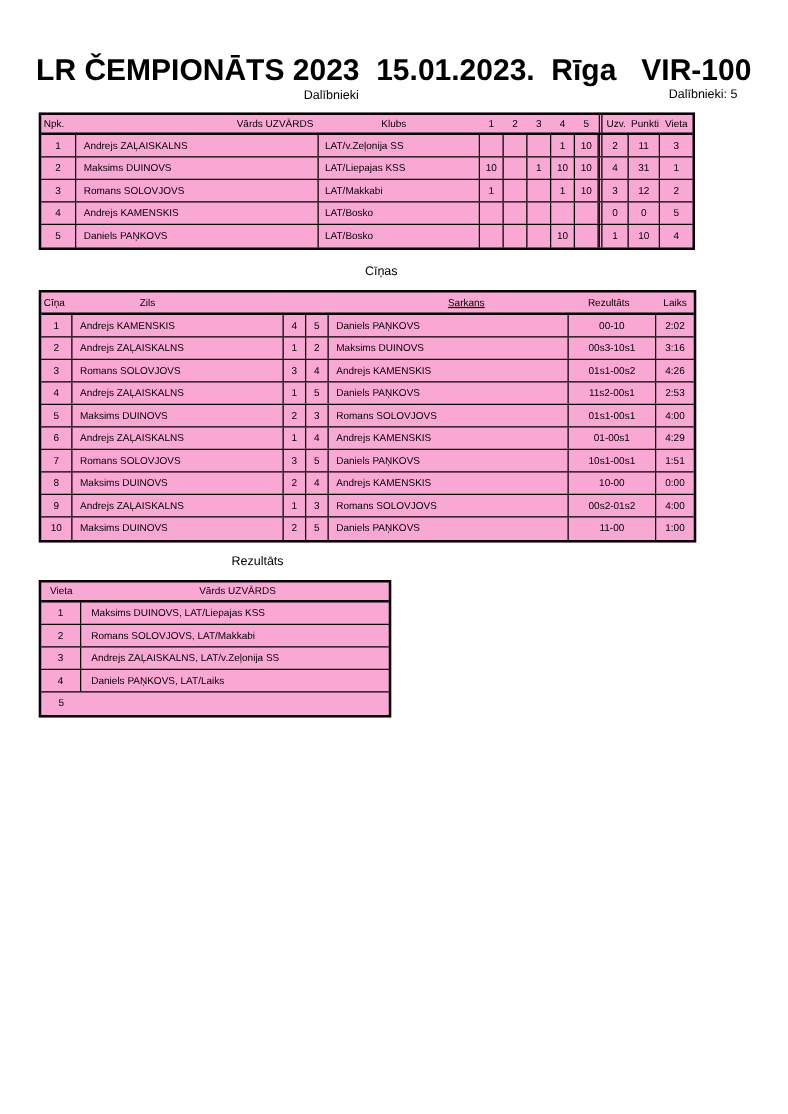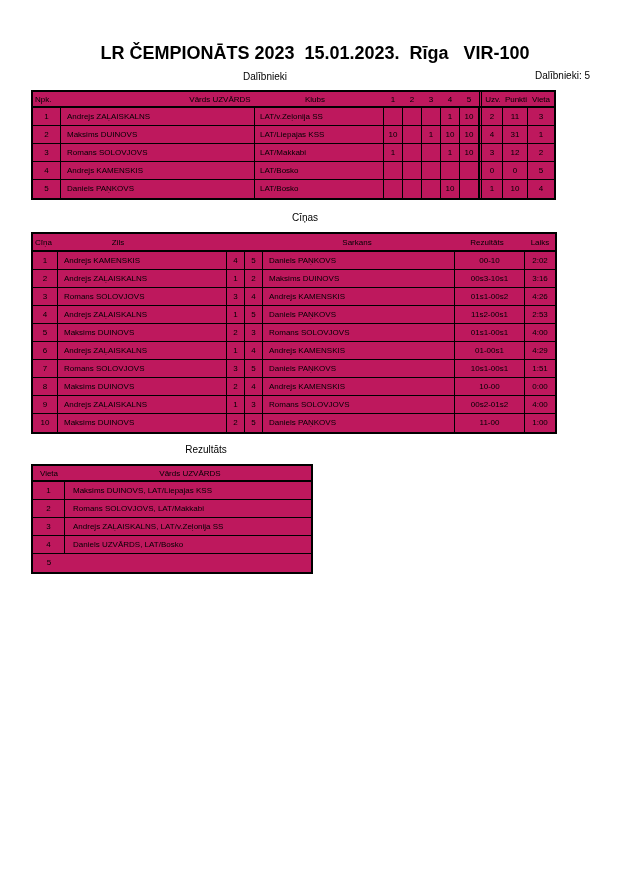--- a/index.html
+++ b/index.html
@@ -2,29 +2,29 @@
 <html><head>
 <meta charset="utf-8">
 <style>
   html,body{margin:0;padding:0;background:#fff;}
   .page{
     position:relative;width:630px;height:891px;background:#ffffff;
     font-family:"Liberation Sans", sans-serif;color:#000;overflow:hidden;
   }
   .title{
     position:absolute;top:43px;left:0;width:630px;text-align:center;
-    font-size:18px;font-weight:bold;white-space:pre;letter-spacing:0px;
+    font-size:24px;font-weight:bold;white-space:pre;letter-spacing:0px;
   }
   .seclabel{position:absolute;font-size:10px;transform:translateX(-50%);white-space:nowrap;padding-left:20px;}
   .lbl-dal{left:255px;top:71px;}
   .lbl-cin{left:295px;top:212px;text-align:center;}
   .lbl-rez{left:196px;top:444px;}
   .count{position:absolute;top:70px;right:40px;font-size:10px;}
 
-  .tbl{position:absolute;border:2px solid #000;background:#be185d;box-sizing:border-box;}
+  .tbl{position:absolute;border:2px solid #000;background:#f9a8d4;box-sizing:border-box;}
   .t1{left:31px;top:90px;width:525px;}
   .t2{left:31px;top:232px;width:526px;}
   .t3{left:31px;top:464px;width:282px;}
 
   .thead{position:relative;border-bottom:2px solid #000;font-size:8px;}
   .t1 .thead{height:14px;}
   .t2 .thead{height:16px;}
   .t3 .thead{height:14px;}
   .thead span{position:absolute;top:50%;transform:translate(-50%,-50%);white-space:nowrap;}
   .thead span.hleft{transform:translateY(-50%);}
@@ -50,21 +50,21 @@
   .h-uzv{left:460px;} .h-pkt{left:483px;} .h-vieta{left:508px;}
 
   
   .f-no{width:25px;}
   .f-blue{width:169px;padding-left:6px;}
   .f-n1{width:18px;}
   .f-n2{width:18px;}
   .f-red{width:192px;padding-left:6px;}
   .f-res{width:70px;}
   .f-time{width:30px;}
-  .h-cina{left:2px;} .h-zils{left:85px;} .h-sark{left:324px;} .h-res{left:454px;} .h-laiks{left:507px;}
+  .h-cina{left:2px;} .h-zils{left:85px;} .h-sark{left:340px;text-decoration:underline;} .h-res{left:454px;} .h-laiks{left:507px;}
 
   
   .r-place{width:32px;}
   .r-name{width:246px;padding-left:8px;}
   .h-rvieta{left:16px;} .h-rname{left:157px;}
 </style>
 </head>
 <body>
 
 <div class="page">
@@ -277,21 +277,21 @@
         <div class="row">
           <div class="cell r-place ctr">2</div>
           <div class="cell r-name">Romans SOLOVJOVS, LAT/Makkabi</div>
         </div>
         <div class="row">
           <div class="cell r-place ctr">3</div>
           <div class="cell r-name">Andrejs ZAĻAISKALNS, LAT/v.Zeļonija SS</div>
         </div>
         <div class="row">
           <div class="cell r-place ctr">4</div>
-          <div class="cell r-name">Daniels UZVĀRDS, LAT/Bosko</div>
+          <div class="cell r-name">Daniels PAŅKOVS, LAT/Laiks</div>
         </div>
         <div class="row">
           <div class="cell r-place ctr">5</div>
         </div>
       </div>
   </div>
 
 </div>
 
 </body></html>

